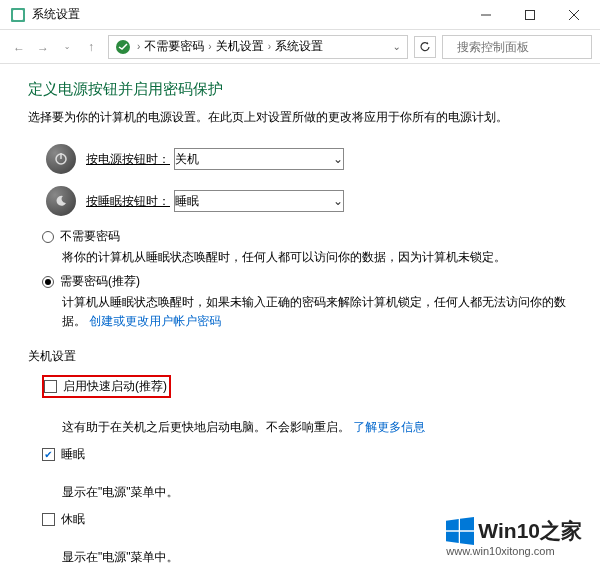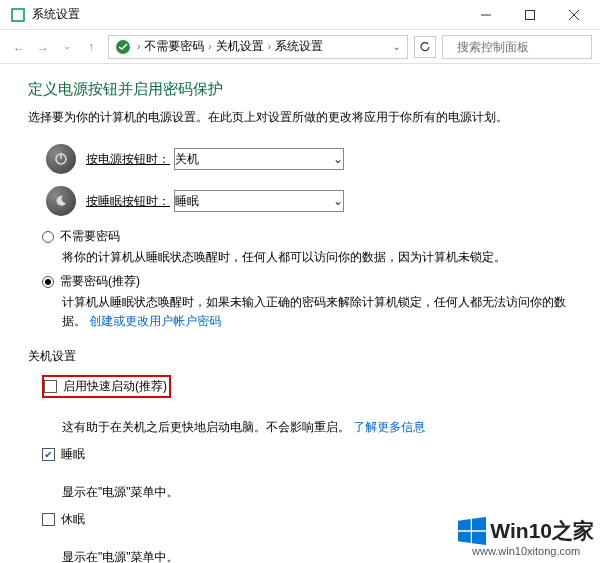--- a/index.html
+++ b/index.html
@@ -43,21 +43,21 @@
     .radio-circle.checked:after { content: ""; width: 6px; height: 6px; background: #000; border-radius: 50%; }
     .radio-desc { margin-left: 20px; margin-top: 3px; line-height: 1.6; color: #000; }
     .link { color: #0066cc; cursor: pointer; }
 
     .check-item { margin-left: 14px; margin-bottom: 10px; }
     .check-head { display: flex; align-items: center; gap: 6px; }
     .check-box { width: 13px; height: 13px; border: 1px solid #555; display: flex; align-items: center; justify-content: center; flex-shrink: 0; font-size: 10px; color: #0066cc; }
     .check-desc { margin-left: 20px; margin-top: 21px; }
     .highlight { border: 2px solid #d00; display: inline-flex; padding: 1px 2px 1px 0; }
 
-    .watermark { position: absolute; right: 6px; bottom: 6px; text-align: center; pointer-events: none; }
+    .watermark { position: absolute; right: 18px; bottom: 6px; text-align: left; pointer-events: none; }
     .watermark-logo { display: flex; align-items: center; justify-content: flex-end; gap: 4px; }
     .win-flag { width: 28px; height: 28px; }
     .watermark-text { font-size: 21px; font-weight: 600; color: #222; }
     .watermark-url { font-size: 11px; color: #555; margin-top: 0; }
   </style>
 </head>
 <body>
 
 <div class="titlebar">
   <svg class="titlebar-icon" viewBox="0 0 16 16">

